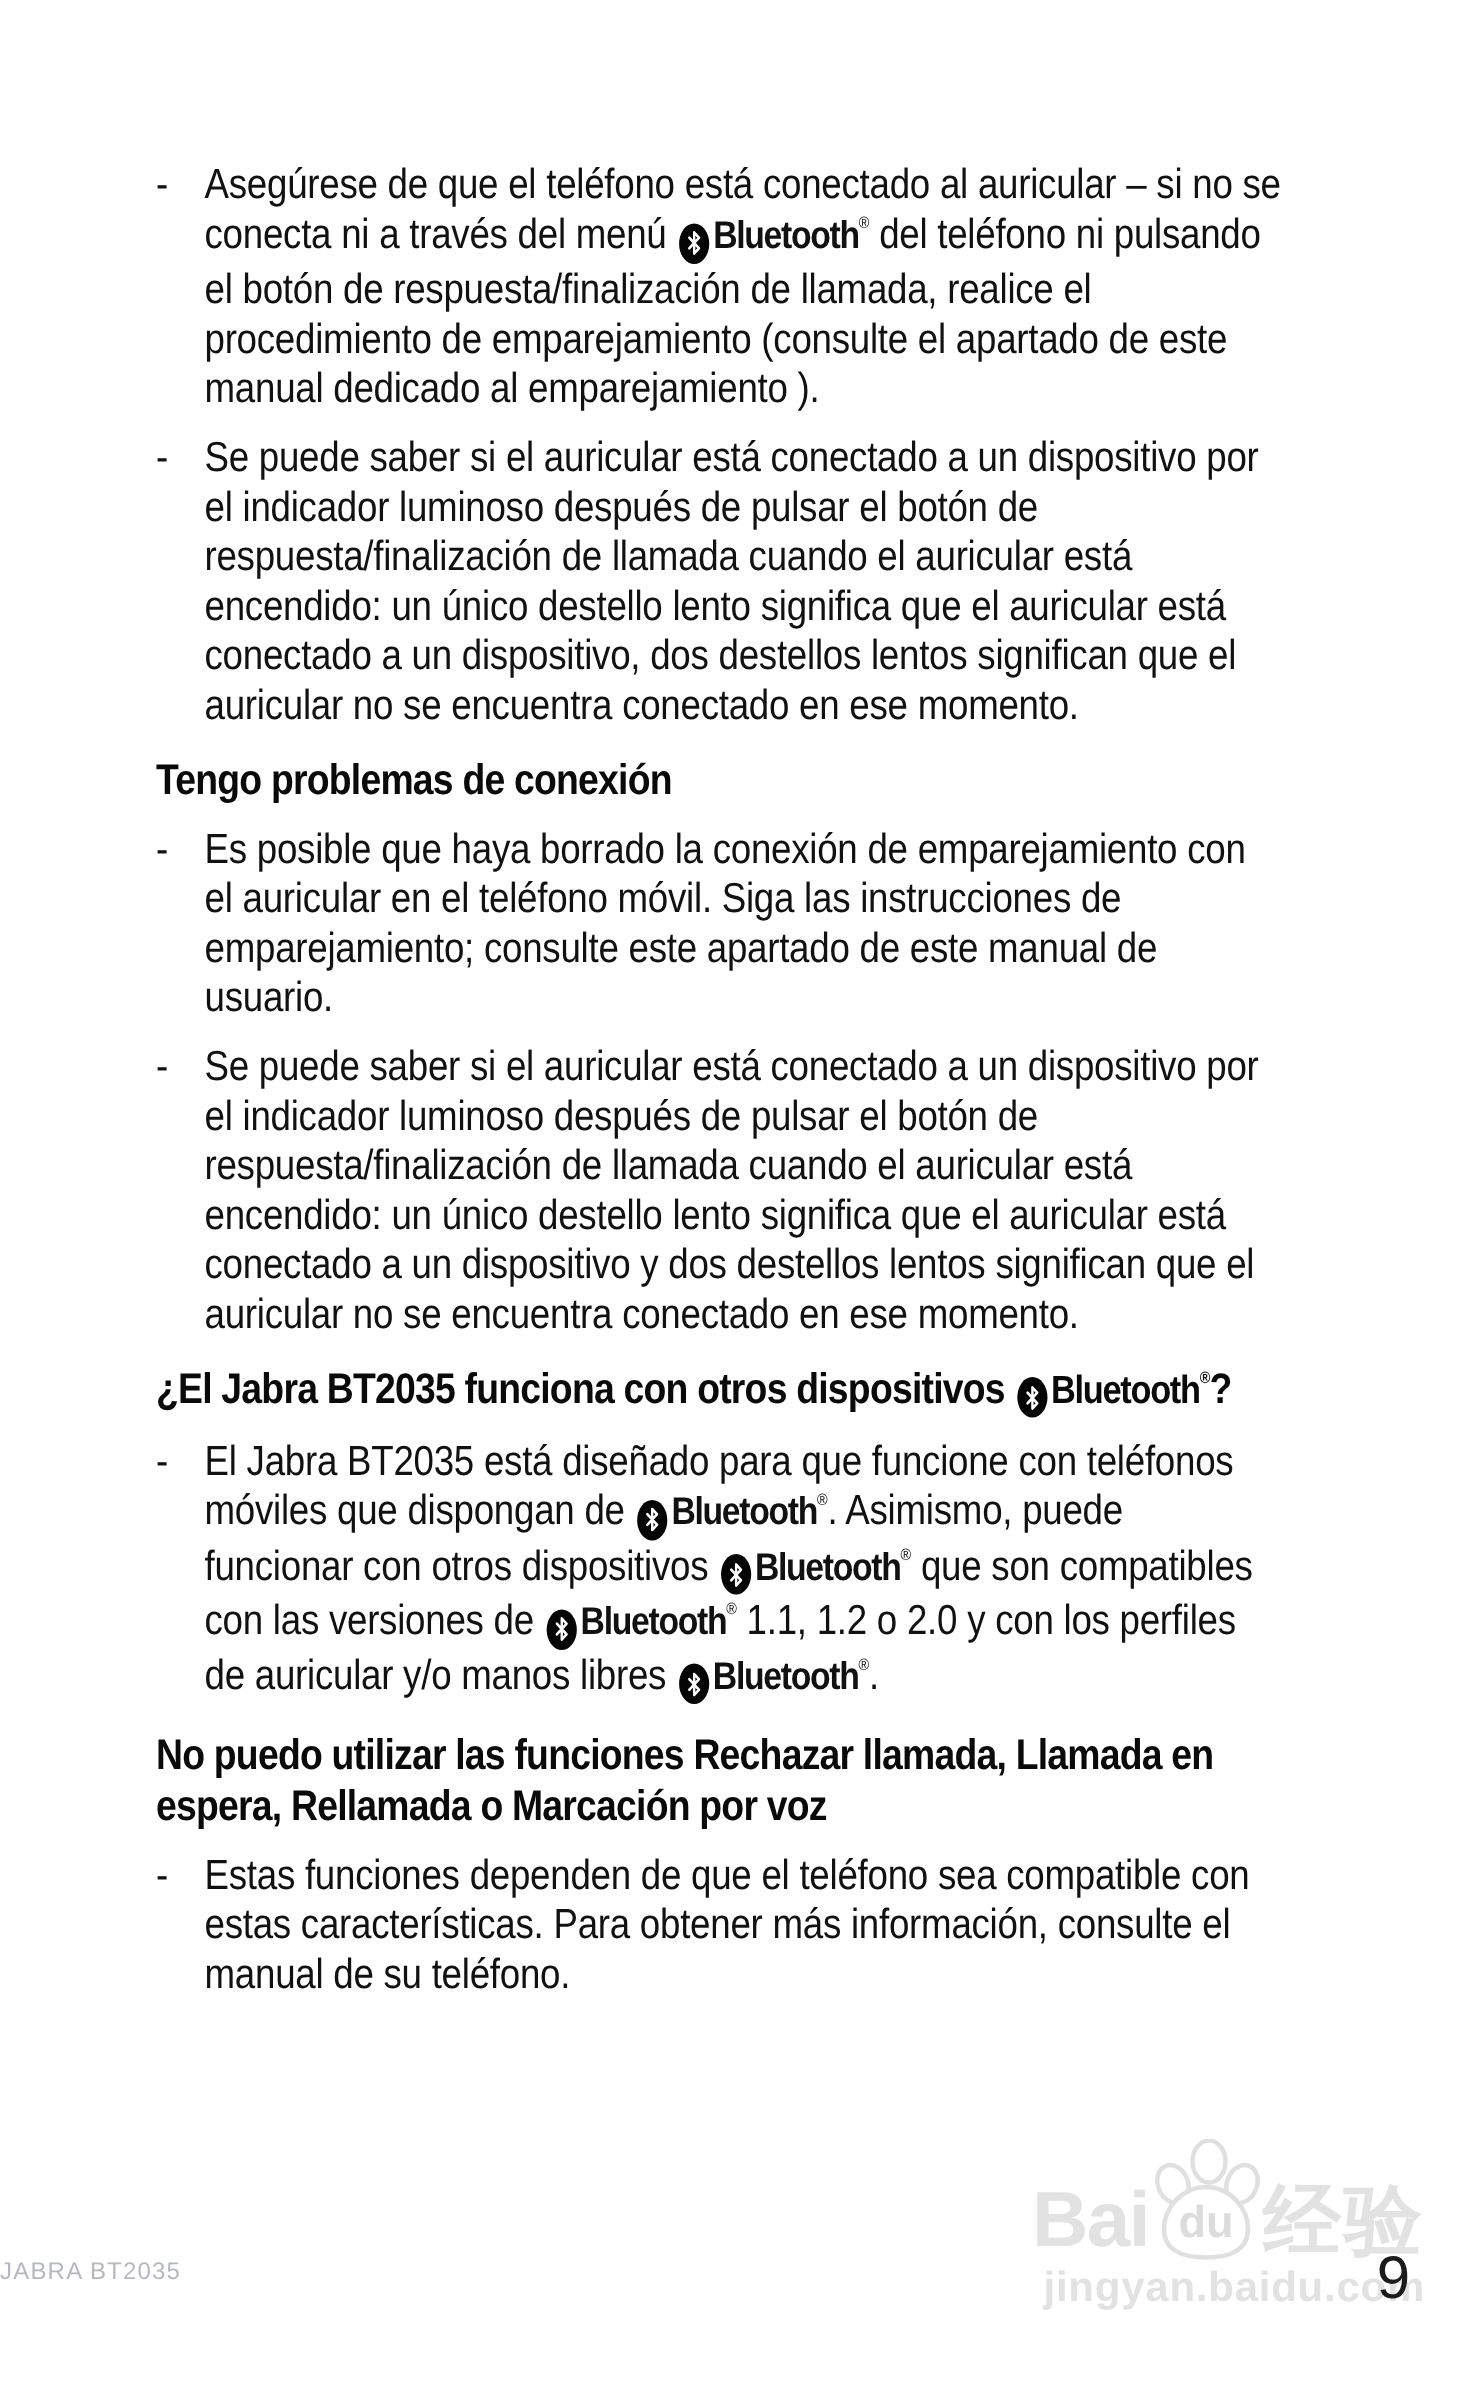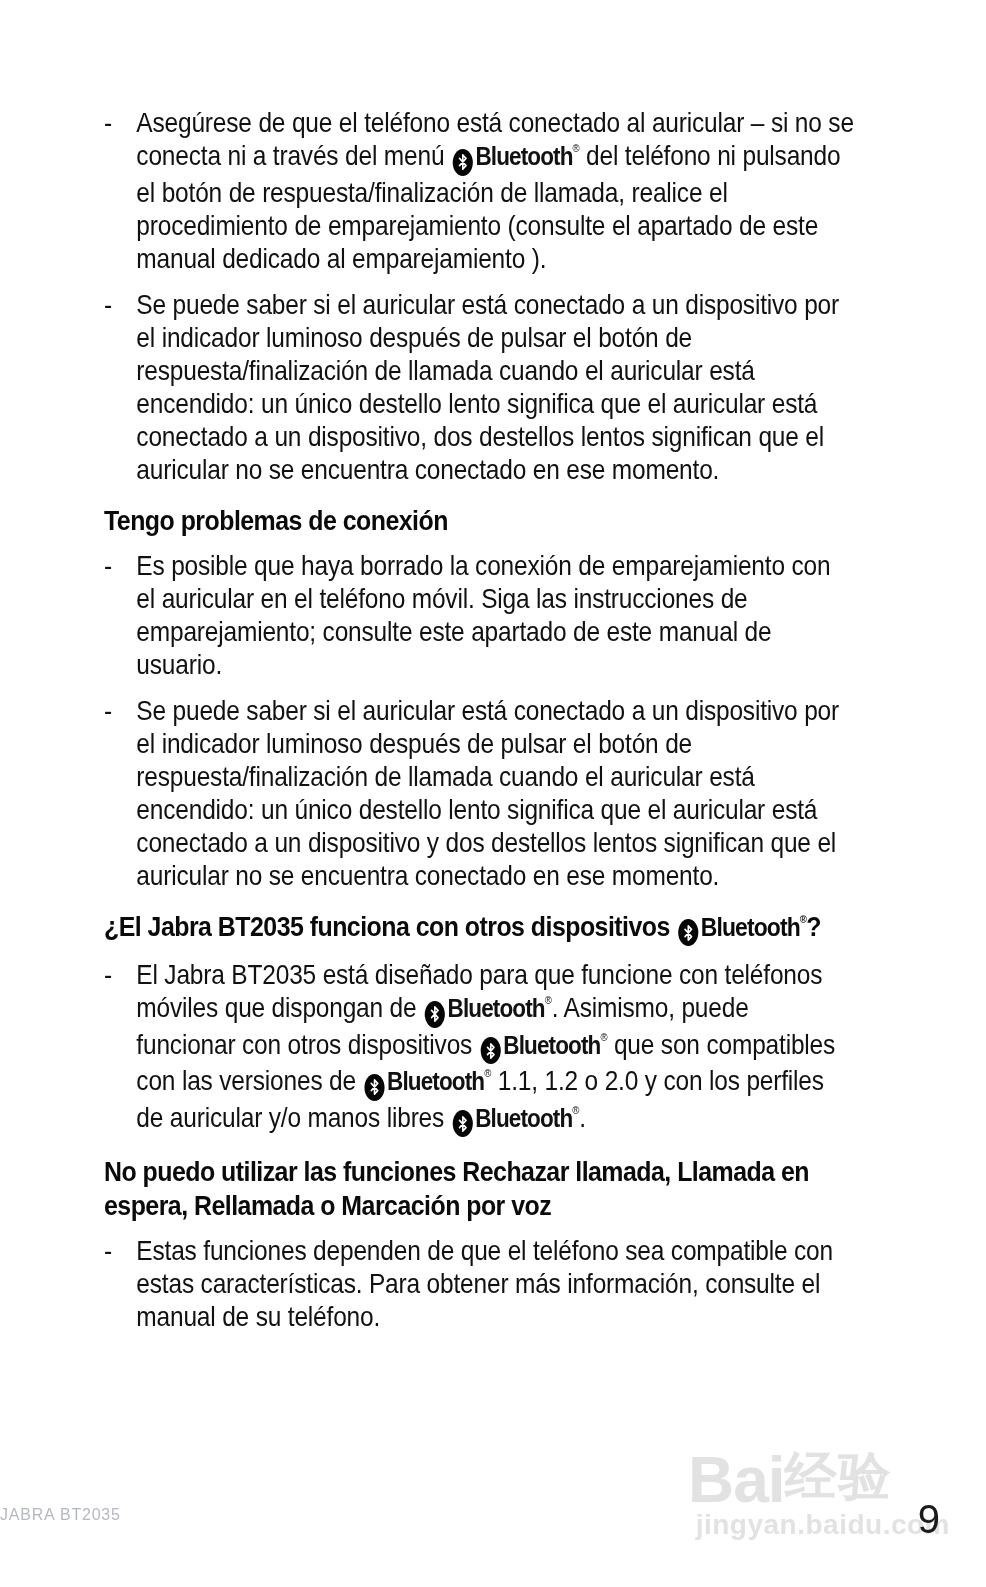--- a/index.html
+++ b/index.html
@@ -97,21 +97,21 @@
     color: #e2e2e2;
     font-weight: bold;
     user-select: none;
   }
   .wm-row1 {
     display: flex;
     align-items: flex-end;
     height: 82px;
   }
   .wm-bai {
-    font-size: 64px;
+    font-size: 52px;
     line-height: 56px;
     letter-spacing: -1px;
     margin-top: 20px;
   }
   .wm-paw {
     position: relative;
     width: 80px;
     height: 82px;
     flex: none;
     margin: 0 -2px;
@@ -122,21 +122,21 @@
     left: 50%;
     top: 56px;
     transform: translate(-50%, -50%);
     font-size: 30px;
     color: #dcdcdc;
   }
   .wm-cn {
     font-size: 52px;
     line-height: 54px;
     letter-spacing: 2px;
-    font-family: Liberation Mono, monospace;
+    font-family: Liberation Sans, sans-serif;
   }
   .wm-url {
     font-size: 28px;
     line-height: 30px;
     letter-spacing: 0.5px;
     margin-top: 2px;
     text-align: right;
   }
 </style>
 </head>
@@ -194,20 +194,29 @@
       <div class="heading">No puedo utilizar las funciones Rechazar llamada, Llamada en espera, Rellamada o Marcación por voz</div>
       <div class="bullet">
         <span class="dash">-</span>
         <span class="bullet-text">Estas funciones dependen de que el teléfono sea compatible con estas características. Para obtener más información, consulte el manual de su teléfono.</span>
       </div>
     </div>
 
   <div class="watermark">
     <div class="wm-row1">
       <span class="wm-bai">Bai</span>
+      <span class="wm-paw">
+        <svg width="80" height="82" viewBox="0 0 80 82">
+          <ellipse cx="18" cy="30" rx="10" ry="13" transform="rotate(-22 18 30)" fill="#ffffff" stroke="#e0e0e0" stroke-width="3"></ellipse>
+          <ellipse cx="42" cy="15" rx="11" ry="14" fill="#ffffff" stroke="#e0e0e0" stroke-width="3"></ellipse>
+          <ellipse cx="64" cy="30" rx="10" ry="13" transform="rotate(22 64 30)" fill="#ffffff" stroke="#e0e0e0" stroke-width="3"></ellipse>
+          <path d="M40 32 C56 32 68 46 68 60 C68 74 56 79 40 79 C24 79 12 74 12 60 C12 46 24 32 40 32 Z" fill="#ffffff" stroke="#e0e0e0" stroke-width="3"></path>
+        </svg>
+        <span class="wm-du">du</span>
+      </span>
       <span class="wm-cn">经验</span>
     </div>
     <div class="wm-url">jingyan.baidu.com</div>
   </div>
 
   <div class="footer-title">JABRA BT2035</div>
 
   <div class="page-number">9</div>
 
 </div>

